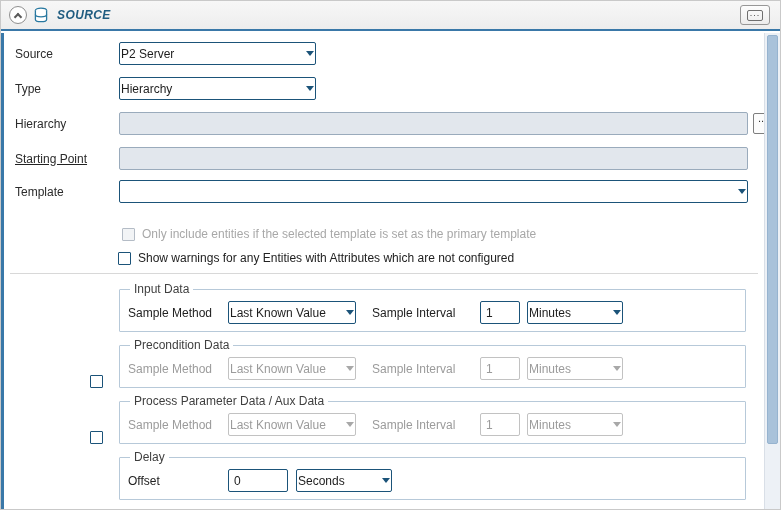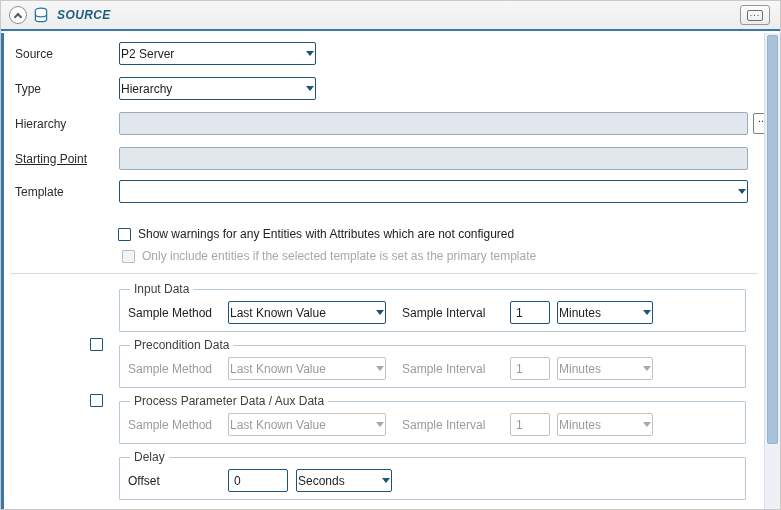--- a/index.html
+++ b/index.html
@@ -119,29 +119,29 @@
 
   .separator { height: 1px; background: #d8d8d8; margin: 0 -10px 8px -5px; }
 
   
   fieldset {
     border: 1px solid #b7c9d9; border-radius: 1px;
     padding: 2px 8px 7px 8px;
   }
   legend { padding: 0 4px; margin-left: 2px; color: #3f3f3f; }
   .fs-standalone { margin: 0 2px 6px 104px; }
-  .group-row { display: flex; align-items: flex-start; margin-bottom: 6px; }
+  .group-row { display: flex; align-items: flex-end; margin-bottom: 6px; }
   .group-row .side-cb { margin-left: 75px; }
   .group-row fieldset { flex: 1; margin-left: 16px; margin-right: 2px; }
 
   .inner-row { display: flex; align-items: center; margin-top: 3px; }
   .lbl-method { flex: 0 0 100px; }
   .lbl-interval { flex: 0 0 92px; margin-left: 16px; }
   .dis-label { color: #9b9b9b; }
-  .dd-method { width: 158px; }
+  .dd-method { width: 128px; }
   .ti-interval { width: 40px; margin-left: 16px; }
   .dd-unit { width: 96px; margin-left: 7px; }
 
   .lbl-offset { flex: 0 0 100px; }
   .ti-offset { width: 60px; }
   .dd-seconds { width: 96px; margin-left: 8px; }
 
   
   .scrollbar {
     position: absolute; top: 32px; right: 0; bottom: 0; width: 16px;
@@ -205,28 +205,28 @@
     </div>
 
     <div class="frow" style="margin-bottom:24px;">
       <span class="flabel">Template</span>
       <div class="dd grow">
         <span></span>
         <span class="caret"></span>
       </div>
     </div>
 
+    <div class="cbrow cbrow1">
+      <span class="cb gray"></span>
+      <span class="cb-label">Only include entities if the selected template is set as the primary template</span>
+    </div>
+
     <div class="cbrow cbrow2">
       <span class="cb"></span>
       <span class="cb-label">Show warnings for any Entities with Attributes which are not configured</span>
-    </div>
-
-    <div class="cbrow cbrow1">
-      <span class="cb gray"></span>
-      <span class="cb-label">Only include entities if the selected template is set as the primary template</span>
     </div>
 
     <div class="separator"></div>
 
     <fieldset class="fs-standalone">
       <legend>Input Data</legend>
       <div class="inner-row">
         <span class="lbl-method">Sample Method</span>
         <div class="dd dd-method">
           <span>Last Known Value</span>

